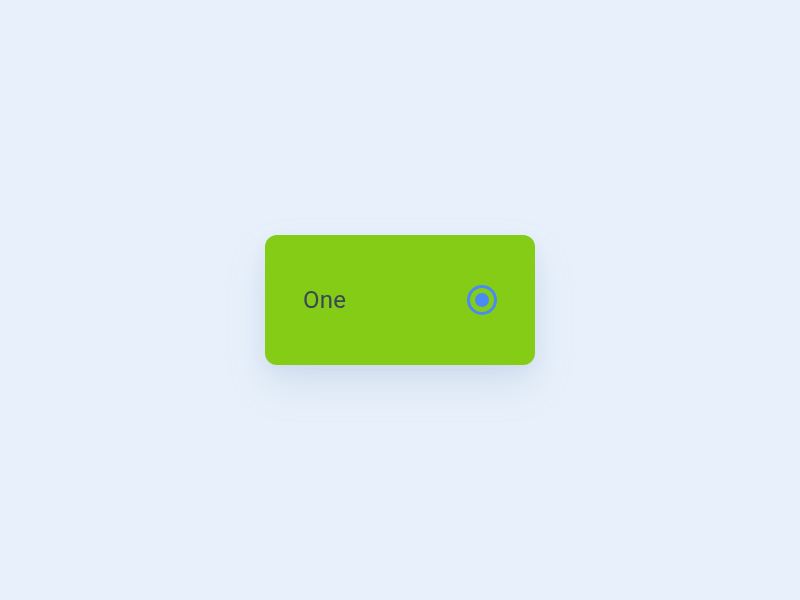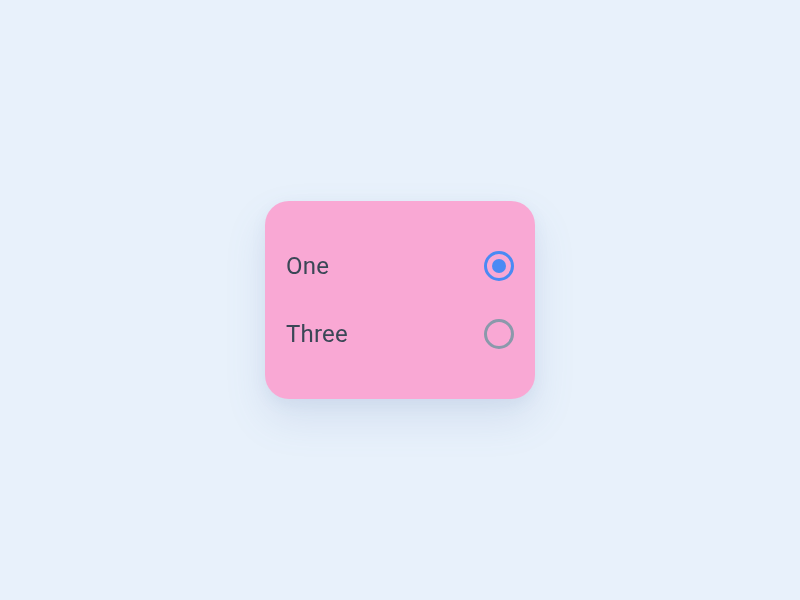--- a/index.html
+++ b/index.html
@@ -10,23 +10,23 @@
     body {
       width: 800px;
       height: 600px;
       background: #e8f1fb;
       display: flex;
       align-items: center;
       justify-content: center;
       font-family: -apple-system, BlinkMacSystemFont, 'Segoe UI', Roboto, 'Helvetica Neue', Arial, sans-serif;
     }
     .card {
-      background: #f9a8d4;
-      border-radius: 24px;
-      padding: 50px 21px;
+      background: #84cc16;
+      border-radius: 12px;
+      padding: 50px 38px;
       width: 270px;
       box-shadow: 0 20px 40px rgba(100, 130, 180, 0.15), 0 5px 15px rgba(100, 130, 180, 0.08);
     }
     .option-row {
       display: flex;
       align-items: center;
       justify-content: space-between;
       margin-bottom: 38px;
     }
     .option-row:last-child {
@@ -66,17 +66,13 @@
     }
   </style>
 </head>
 <body>
 
 <div class="card">
   <div class="option-row">
     <span class="option-label">One</span>
     <span class="radio radio-selected"></span>
   </div>
-  <div class="option-row">
-    <span class="option-label">Three</span>
-    <span class="radio radio-unselected"></span>
-  </div>
 </div>
 
 </body></html>

